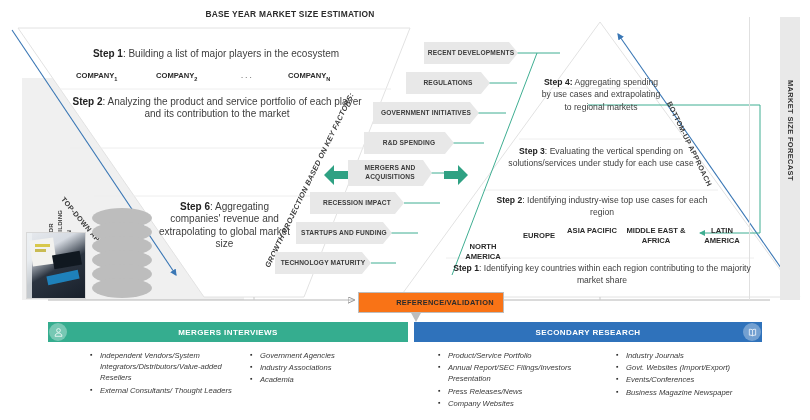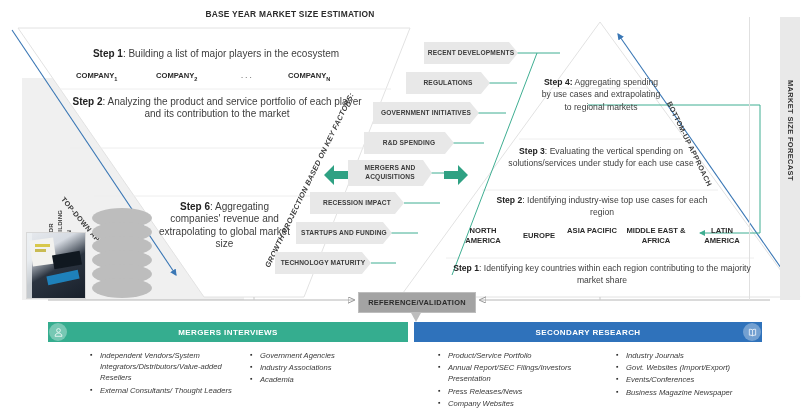--- a/index.html
+++ b/index.html
@@ -55,23 +55,23 @@
   .chev{
     position:absolute;background:#e8e8e8;color:#3b3b3b;
     font-size:6.6px;font-weight:bold;letter-spacing:.15px;
     display:flex;align-items:center;justify-content:center;text-align:center;
     line-height:8.6px;
     clip-path:polygon(0 0, calc(100% - 9px) 0, 100% 50%, calc(100% - 9px) 100%, 0 100%);
   }
 
   
   .refbox{
-    left:358px;top:292px;width:116px;height:19px;background:#a3a3a3;
+    left:358px;top:292px;width:116px;height:19px;background:#f97316;
     border:1px solid #bdbdbd;display:flex;align-items:center;justify-content:center;
-    font-size:7.4px;font-weight:bold;letter-spacing:.3px;color:#2b2b2b;
+    font-size:7.4px;font-weight:bold;letter-spacing:.3px;color:#2b2b2b;padding-left:28px;
   }
 
   
   .barleft{
     left:48px;top:322px;width:360px;height:20px;background:#35ad8f;
     display:flex;align-items:center;justify-content:center;
   }
   .barright{
     left:414px;top:322px;width:348px;height:20px;background:#2f72bb;
     display:flex;align-items:center;justify-content:center;
@@ -250,21 +250,21 @@
   </div>
 
   <div class="p-step" style="left:490px;top:145px;width:222px;">
     <b>Step 3</b><span>: Evaluating the vertical spending on solutions/services under study for each use case</span>
   </div>
 
   <div class="p-step" style="left:486px;top:194px;width:232px;">
     <b>Step 2</b><span>: Identifying industry-wise top use cases for each region</span>
   </div>
 
-  <div class="region" style="left:452px;top:226px;width:62px;">NORTH AMERICA</div>
+  <div class="region" style="left:452px;top:242px;width:62px;">NORTH AMERICA</div>
   <div class="region" style="left:513px;top:231px;width:52px;">EUROPE</div>
   <div class="region" style="left:566px;top:226px;width:52px;">ASIA PACIFIC</div>
   <div class="region" style="left:614px;top:226px;width:84px;">MIDDLE EAST &amp; AFRICA</div>
   <div class="region" style="left:694px;top:226px;width:56px;">LATIN AMERICA</div>
 
   <div class="p-step" style="left:452px;top:262px;width:300px;">
     <b>Step 1</b><span>: Identifying key countries within each region contributing to the majority market share</span>
   </div>
 
   <div class="abs market-bar"></div>

